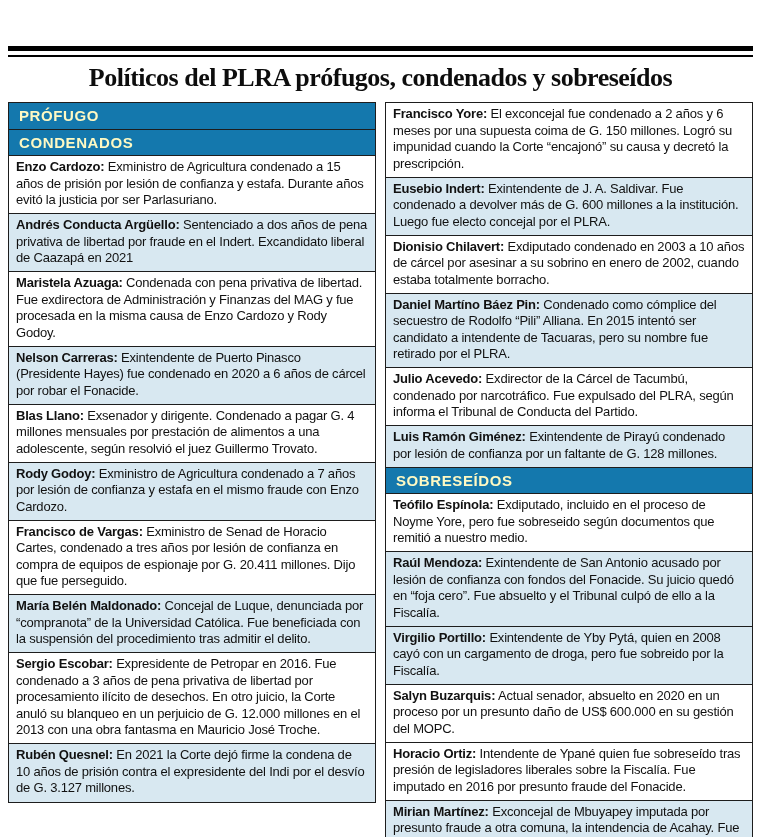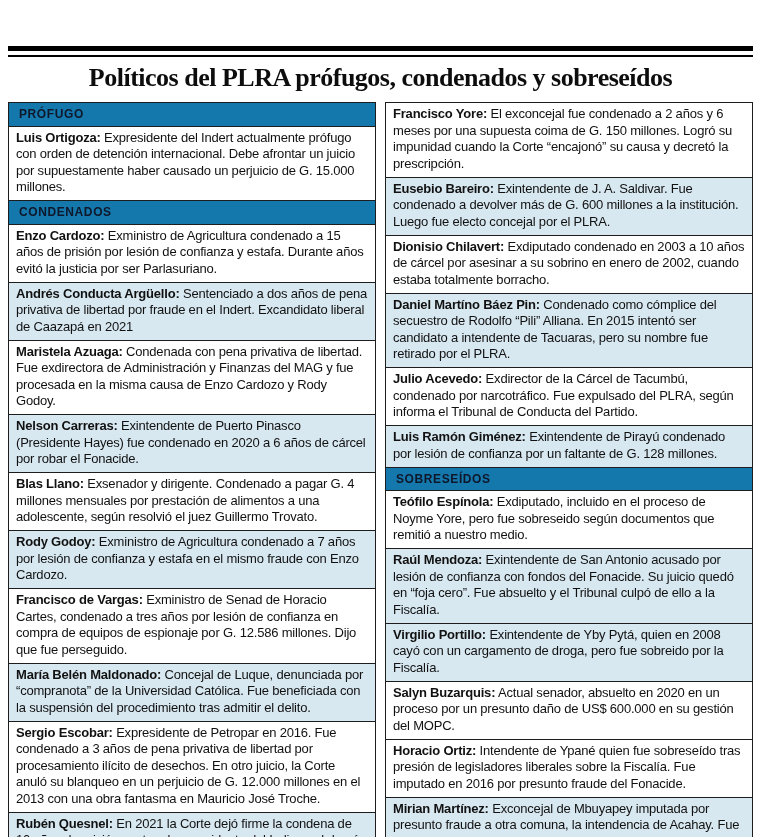--- a/index.html
+++ b/index.html
@@ -13,21 +13,21 @@
   .rule-top{border-top:5px solid #000;border-bottom:2px solid #000;height:4px;}
   h1.title{
     font-family:"Liberation Serif","DejaVu Serif",serif;
     font-size:26px;font-weight:700;letter-spacing:-0.5px;
     text-align:center;margin:6px 0 9px 0;color:#0d0d0d;
   }
   .cols{display:flex;gap:9px;align-items:flex-start;}
   .col{flex:1 1 0;min-width:0;}
   .section-header{
     background:var(--header-bg,#1478AD);
-    color:#0f172a;font-weight:700;font-size:12px;letter-spacing:0.6px;
+    color:#fef9c3;font-weight:700;font-size:15px;letter-spacing:0.6px;
     padding:4px 10px 5px 10px;
     border:1.5px solid var(--line,#1d1d1d);
     margin-top:-1.5px;
   }
   .col > :first-child{margin-top:0;}
   .entry{
     background:#fff;
     border:1.5px solid var(--line,#1d1d1d);
     margin-top:-1.5px;
     padding:3px 7px 5px 7px;
@@ -39,36 +39,35 @@
 </style>
 </head>
 <body>
 
 <div class="page">
   <div class="rule-top"></div>
   <h1 class="title">Políticos del PLRA prófugos, condenados y sobreseídos</h1>
   <div class="cols">
     <div class="col" id="col-left">
         <div class="section-header">PRÓFUGO</div>
-        <div class="entry"><span class="entry-name">Luis Ortigoza:</span> <span class="entry-text">Expresidente del Indert actualmente prófugo con orden de detención internacional. Debe afrontar un juicio por supuestamente haber causado un perjuicio de G. 15.000 millones.</span></div>
         <div class="section-header">CONDENADOS</div>
         <div class="entry"><span class="entry-name">Enzo Cardozo:</span> <span class="entry-text">Exministro de Agricultura condenado a 15 años de prisión por lesión de confianza y estafa. Durante años evitó la justicia por ser Parlasuriano.</span></div>
         <div class="entry shaded"><span class="entry-name">Andrés Conducta Argüello:</span> <span class="entry-text">Sentenciado a dos años de pena privativa de libertad por fraude en el Indert. Excandidato liberal de Caazapá en 2021</span></div>
         <div class="entry"><span class="entry-name">Maristela Azuaga:</span> <span class="entry-text">Condenada con pena privativa de libertad. Fue exdirectora de Administración y Finanzas del MAG y fue procesada en la misma causa de Enzo Cardozo y Rody Godoy.</span></div>
         <div class="entry shaded"><span class="entry-name">Nelson Carreras:</span> <span class="entry-text">Exintendente de Puerto Pinasco (Presidente Hayes) fue condenado en 2020 a 6 años de cárcel por robar el Fonacide.</span></div>
         <div class="entry"><span class="entry-name">Blas Llano:</span> <span class="entry-text">Exsenador y dirigente. Condenado a pagar G. 4 millones mensuales por prestación de alimentos a una adolescente, según resolvió el juez Guillermo Trovato.</span></div>
         <div class="entry shaded"><span class="entry-name">Rody Godoy:</span> <span class="entry-text">Exministro de Agricultura condenado a 7 años por lesión de confianza y estafa en el mismo fraude con Enzo Cardozo.</span></div>
-        <div class="entry"><span class="entry-name">Francisco de Vargas:</span> <span class="entry-text">Exministro de Senad de Horacio Cartes, condenado a tres años por lesión de confianza en compra de equipos de espionaje por G. 12.586 millones. Dijo que fue perseguido.</span></div>
+        <div class="entry"><span class="entry-name">Francisco de Vargas:</span> <span class="entry-text">Exministro de Senad de Horacio Cartes, condenado a tres años por lesión de confianza en compra de equipos de espionaje por G. 20.411 millones. Dijo que fue perseguido.</span></div>
         <div class="entry shaded"><span class="entry-name">María Belén Maldonado:</span> <span class="entry-text">Concejal de Luque, denunciada por “compranota” de la Universidad Católica. Fue beneficiada con la suspensión del procedimiento tras admitir el delito.</span></div>
         <div class="entry"><span class="entry-name">Sergio Escobar:</span> <span class="entry-text">Expresidente de Petropar en 2016. Fue condenado a 3 años de pena privativa de libertad por procesamiento ilícito de desechos. En otro juicio, la Corte anuló su blanqueo en un perjuicio de G. 12.000 millones en el 2013 con una obra fantasma en Mauricio José Troche.</span></div>
         <div class="entry shaded"><span class="entry-name">Rubén Quesnel:</span> <span class="entry-text">En 2021 la Corte dejó firme la condena de 10 años de prisión contra el expresidente del Indi por el desvío de G. 3.127 millones.</span></div>
       </div>
     <div class="col" id="col-right">
         <div class="entry"><span class="entry-name">Francisco Yore:</span> <span class="entry-text">El exconcejal fue condenado a 2 años y 6 meses por una supuesta coima de G. 150 millones. Logró su impunidad cuando la Corte “encajonó” su causa y decretó la prescripción.</span></div>
-        <div class="entry shaded"><span class="entry-name">Eusebio Bareiro:</span> <span class="entry-text">Exintendente de J. A. Saldivar. Fue condenado a devolver más de G. 600 millones a la institución. Luego fue electo concejal por el PLRA.</span></div>
+        <div class="entry shaded"><span class="entry-name">Eusebio Indert:</span> <span class="entry-text">Exintendente de J. A. Saldivar. Fue condenado a devolver más de G. 600 millones a la institución. Luego fue electo concejal por el PLRA.</span></div>
         <div class="entry"><span class="entry-name">Dionisio Chilavert:</span> <span class="entry-text">Exdiputado condenado en 2003 a 10 años de cárcel por asesinar a su sobrino en enero de 2002, cuando estaba totalmente borracho.</span></div>
         <div class="entry shaded"><span class="entry-name">Daniel Martíno Báez Pin:</span> <span class="entry-text">Condenado como cómplice del secuestro de Rodolfo “Pili” Alliana. En 2015 intentó ser candidato a intendente de Tacuaras, pero su nombre fue retirado por el PLRA.</span></div>
         <div class="entry"><span class="entry-name">Julio Acevedo:</span> <span class="entry-text">Exdirector de la Cárcel de Tacumbú, condenado por narcotráfico. Fue expulsado del PLRA, según informa el Tribunal de Conducta del Partido.</span></div>
         <div class="entry shaded"><span class="entry-name">Luis Ramón Giménez:</span> <span class="entry-text">Exintendente de Pirayú condenado por lesión de confianza por un faltante de G. 128 millones.</span></div>
         <div class="section-header">SOBRESEÍDOS</div>
         <div class="entry"><span class="entry-name">Teófilo Espínola:</span> <span class="entry-text">Exdiputado, incluido en el proceso de Noyme Yore, pero fue sobreseido según documentos que remitió a nuestro medio.</span></div>
         <div class="entry shaded"><span class="entry-name">Raúl Mendoza:</span> <span class="entry-text">Exintendente de San Antonio acusado por lesión de confianza con fondos del Fonacide. Su juicio quedó en “foja cero”. Fue absuelto y el Tribunal culpó de ello a la Fiscalía.</span></div>
         <div class="entry shaded"><span class="entry-name">Virgilio Portillo:</span> <span class="entry-text">Exintendente de Yby Pytá, quien en 2008 cayó con un cargamento de droga, pero fue sobreido por la Fiscalía.</span></div>
         <div class="entry"><span class="entry-name">Salyn Buzarquis:</span> <span class="entry-text">Actual senador, absuelto en 2020 en un proceso por un presunto daño de US$ 600.000 en su gestión del MOPC.</span></div>
         <div class="entry"><span class="entry-name">Horacio Ortiz:</span> <span class="entry-text">Intendente de Ypané quien fue sobreseído tras presión de legisladores liberales sobre la Fiscalía. Fue imputado en 2016 por presunto fraude del Fonacide.</span></div>

